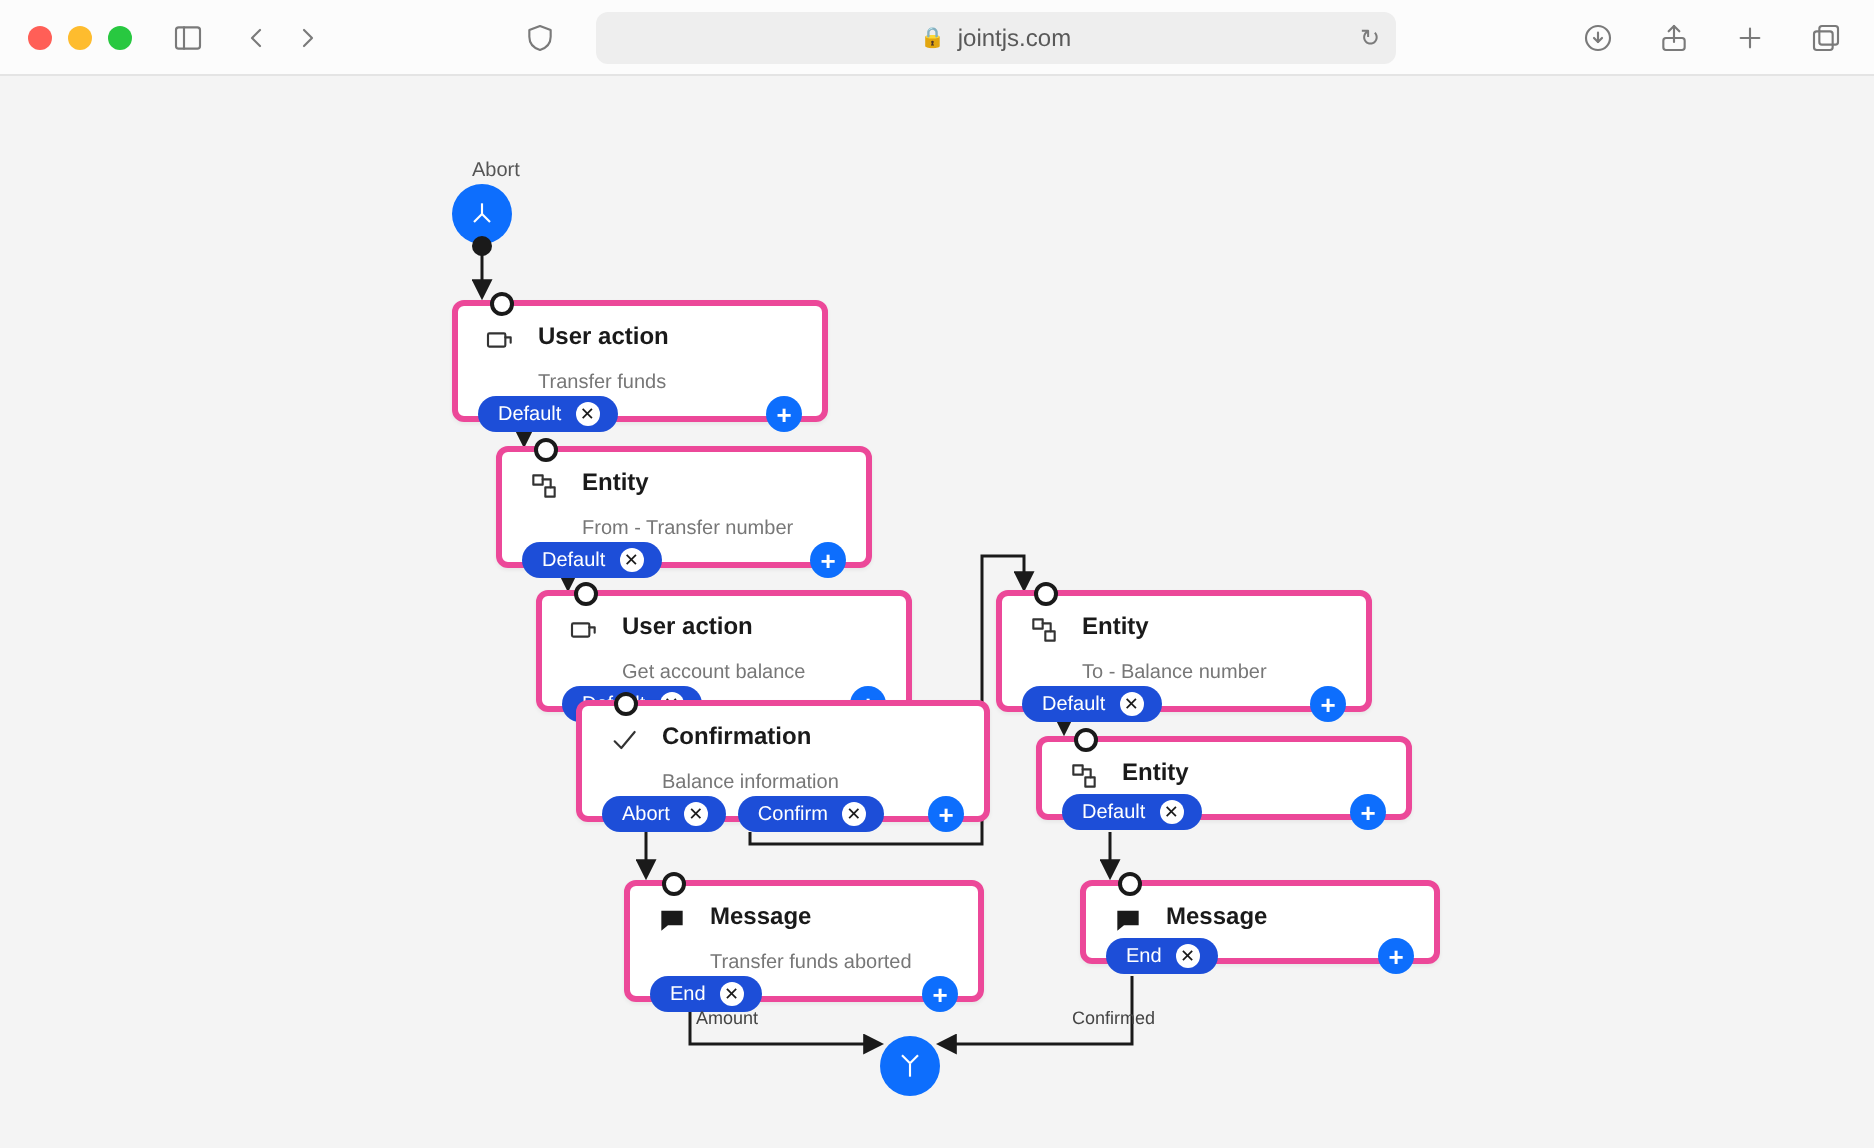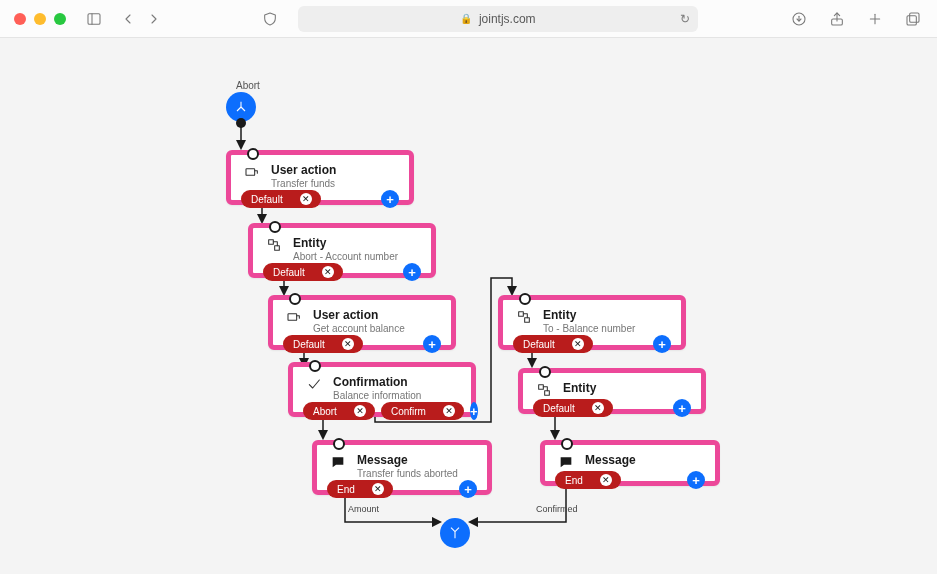--- a/index.html
+++ b/index.html
@@ -16,30 +16,30 @@
   .spacer{width:60px}
   .addr { flex:0 0 400px; height:26px; background:#eeeeee; border-radius:6px; display:flex; align-items:center; justify-content:center; gap:6px; font-size:12px; color:#595959; position:relative;}
   .addr .lock{font-size:10px;color:#7b7b7b}
   .addr .reload{position:absolute; right:8px; color:#7b7b7b}
   .right-tools{margin-left:auto;display:flex;gap:18px}
 
   
   .viewport { position:relative; width:100%; height:536px; background:#f4f4f4; }
   svg.wires{position:absolute; left:0; top:0; width:100%; height:100%; pointer-events:none}
 
-  .node { position:absolute; background:#fff; border:5px solid #ec4899; border-radius:6px; box-shadow:0 1px 2px rgba(0,0,0,.06); }
+  .node { position:absolute; background:#fff; border:3px solid #ec4899; border-radius:6px; box-shadow:0 1px 2px rgba(0,0,0,.06); }
   .node-body{display:flex; gap:10px; padding:8px 12px 10px 12px;}
   .node-icon{width:18px;height:18px;flex:0 0 18px;display:flex;align-items:center;justify-content:center;color:#333}
   .node-icon svg{width:16px;height:16px;stroke:currentColor;fill:none;stroke-width:1.6;stroke-linecap:round;stroke-linejoin:round}
   .node-title{font-size:12px;font-weight:600;color:#1a1a1a;line-height:1.25}
-  .node-sub{font-size:10px;color:#777;margin-top:0;line-height:1.2}
+  .node-sub{font-size:10px;color:#777;margin-top:10px;line-height:1.2}
 
   .port-in{position:absolute; width:12px; height:12px; border:2px solid #1a1a1a; border-radius:50%; background:#fff; left:16px; top:-7px;}
   .out-row{position:absolute; left:0; right:0; bottom:-8px; padding:0 10px; display:flex; align-items:center;}
-  .pill{background:#b91c1c; color:#fff; font-size:10px; padding:3px 9px 3px 10px; border-radius:11px; display:flex; align-items:center; gap:17px; margin-right:6px;}
+  .pill{background:#1d4ed8; color:#fff; font-size:10px; padding:3px 9px 3px 10px; border-radius:11px; display:flex; align-items:center; gap:7px; margin-right:6px;}
   .pill .dot{width:12px;height:12px;border-radius:50%;background:#fff;color:#1a1a1a;display:flex;align-items:center;justify-content:center;font-size:9px;line-height:1}
   .plus{margin-left:auto;width:18px;height:18px;border-radius:50%;background:#0d6efd;color:#fff;display:flex;align-items:center;justify-content:center;font-size:13px;line-height:1;font-weight:700}
 
   .start-label{position:absolute; font-size:10px; color:#555}
   .circ{position:absolute; width:30px; height:30px; border-radius:50%; background:#0d6efd; display:flex; align-items:center; justify-content:center}
   .circ svg{width:16px;height:16px;stroke:#fff;fill:#fff;stroke-width:1.6}
   .circ .subport{position:absolute; bottom:-6px; width:10px;height:10px;border-radius:50%;background:#1a1a1a; left:10px;}
 
   .edge-label{position:absolute; font-size:9px; color:#444;}
   .arrowhead{fill:#1a1a1a}
@@ -182,21 +182,21 @@
     <div class="node-body">
       <div class="node-icon">
           <svg viewBox="0 0 24 24">
             <rect x="4" y="4" width="7" height="7"></rect>
             <rect x="13" y="13" width="7" height="7"></rect>
             <path d="M11 7h6v6"></path>
           </svg>
         </div>
       <div>
         <div class="node-title">Entity</div>
-        <div class="node-sub">Abort - Account number</div>
+        <div class="node-sub">From - Transfer number</div>
       </div>
     </div>
     <div class="out-row">
       <div class="pill">
           <span>Default</span>
           <span class="dot">✕</span>
         </div>
       <div class="plus">+</div>
     </div>
   </div>
@@ -217,21 +217,21 @@
     </div>
     <div class="out-row">
       <div class="pill">
           <span>Default</span>
           <span class="dot">✕</span>
         </div>
       <div class="plus">+</div>
     </div>
   </div>
 
-  <div class="node" style="left:288px; top:324px; width:188px">
+  <div class="node" style="left:288px; top:312px; width:207px">
     <div class="port-in"></div>
     <div class="node-body">
       <div class="node-icon">
           <svg viewBox="0 0 24 24">
             <polyline points="5 13 10 18 20 6"></polyline>
           </svg>
         </div>
       <div>
         <div class="node-title">Confirmation</div>
         <div class="node-sub">Balance information</div>

